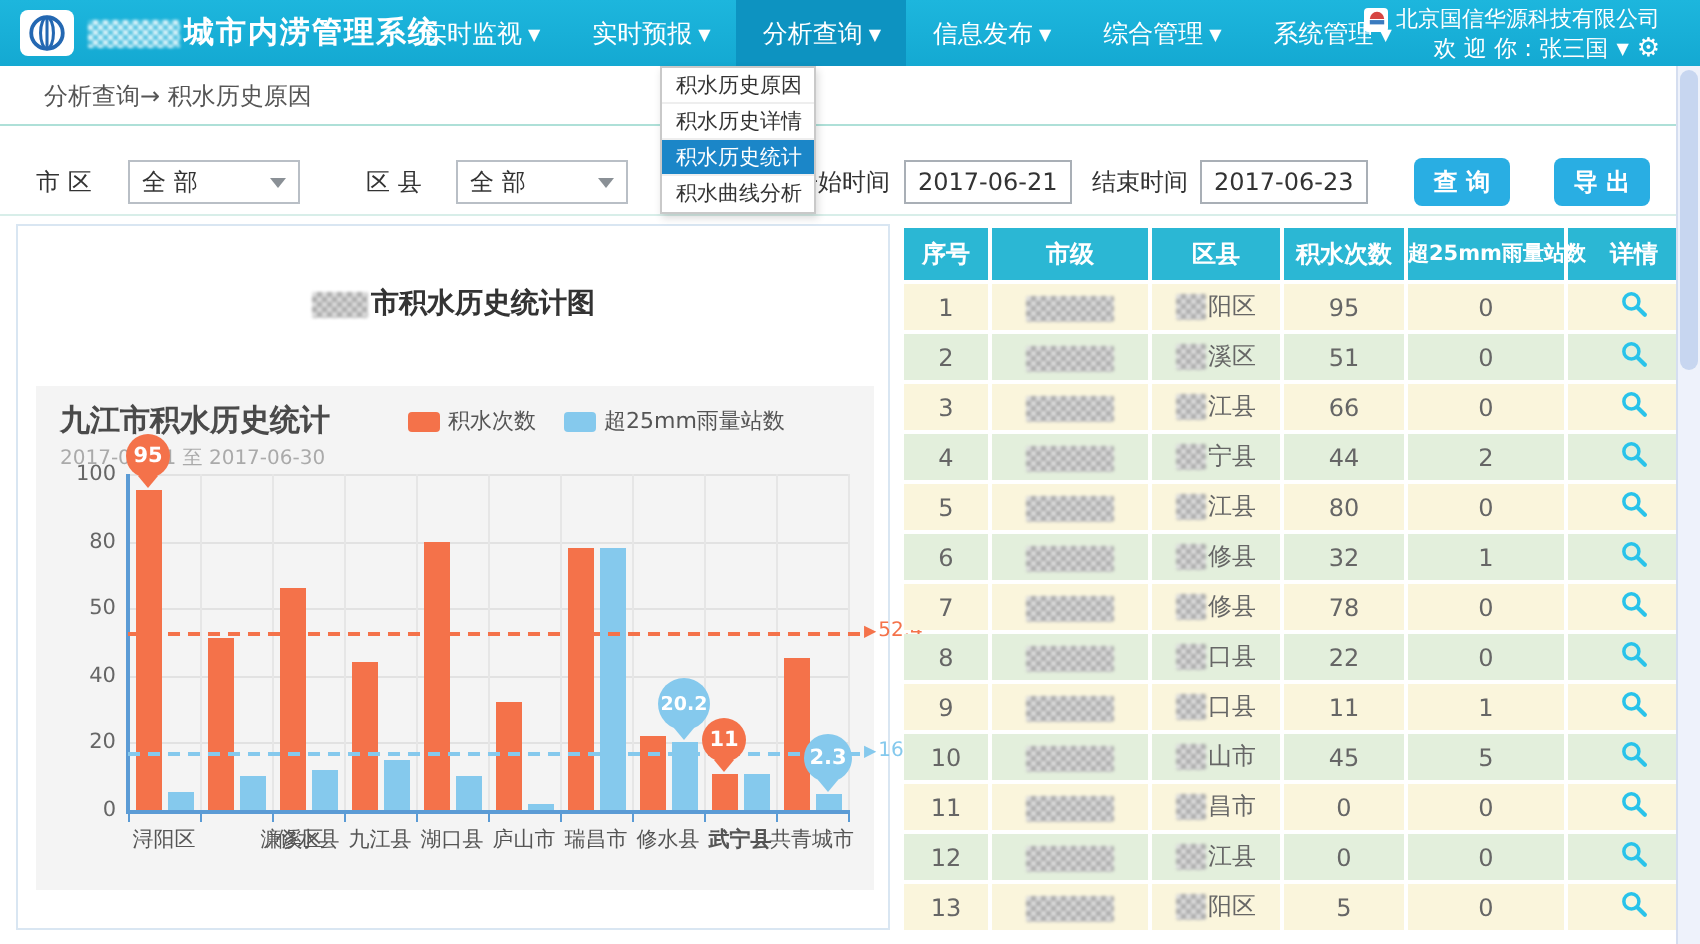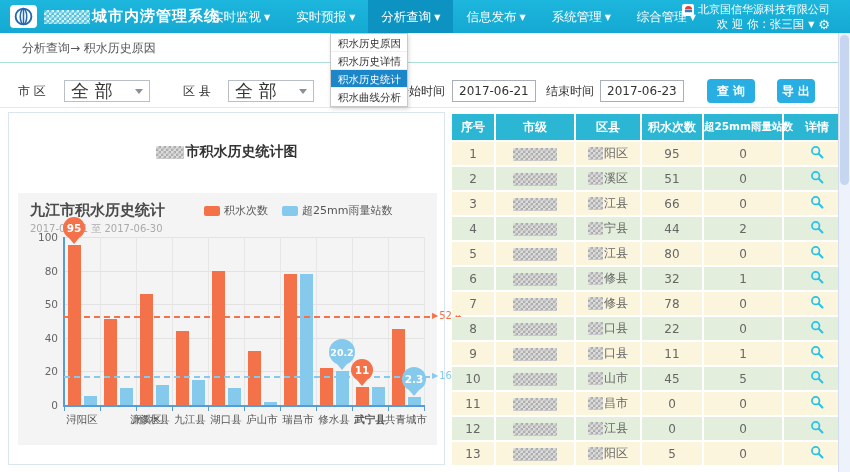--- a/index.html
+++ b/index.html
@@ -25,21 +25,21 @@
   .gear { font-size:13px; line-height:13px; cursor:pointer; }
 
   
   .breadcrumb-row { position:absolute; top:33px; left:0; width:850px; height:30px; background:#fff;
                     border-bottom:1px solid #aee0d8; }
   .breadcrumb { position:absolute; left:22px; top:0; line-height:30px; font-size:12px; color:#555; white-space:nowrap; }
   .filter-row { position:absolute; top:64px; left:0; width:850px; height:44px; background:#fff;
                 border-bottom:1px solid #d8eee9; }
   .f-label { position:absolute; top:16px; font-size:12px; color:#333; line-height:22px; white-space:nowrap; }
   .f-select { position:absolute; top:16px; height:22px; background:#fff; border:1px solid #b9bfc6;
-              font-size:18px; color:#333; display:flex; align-items:center; justify-content:space-between;
+              font-size:12px; color:#333; display:flex; align-items:center; justify-content:space-between;
               padding:0 6px; cursor:pointer; }
   .select-caret { width:0; height:0; border-left:4px solid transparent; border-right:4px solid transparent;
                   border-top:5px solid #8a9096; }
   .f-input { position:absolute; top:16px; height:22px; border:1px solid #a9afb6; font-size:12px;
              color:#333; padding:0 6px; width:84px; font-family:inherit; }
   .f-btn { position:absolute; top:15px; height:24px; border:none; border-radius:4px; background:#29aee3;
            color:#fff; font-size:12px; font-weight:bold; cursor:pointer; font-family:inherit; }
 
   
   .dropdown-menu { position:absolute; left:330px; top:33px; width:78px; background:#fff;
@@ -114,22 +114,22 @@
     </div>
     <div class="app-title">
       <span class="mosaic mosaic-light" style="width:46px"></span>
       <span>城市内涝管理系统</span>
     </div>
     <div class="nav" id="main-nav">
         <div class="nav-item"><span>实时监视</span><span class="nav-caret">▼</span></div>
         <div class="nav-item"><span>实时预报</span><span class="nav-caret">▼</span></div>
         <div class="nav-item active"><span>分析查询</span><span class="nav-caret">▼</span></div>
         <div class="nav-item"><span>信息发布</span><span class="nav-caret">▼</span></div>
+        <div class="nav-item"><span>综合管理</span><span class="nav-caret">▼</span></div>
         <div class="nav-item"><span>系统管理</span><span class="nav-caret">▼</span></div>
-        <div class="nav-item"><span>综合管理</span><span class="nav-caret">▼</span></div>
       </div>
     <div class="header-right">
       <div class="company-line">
         <span class="company-icon">
           <svg width="9" height="9" viewBox="0 0 10 10">
               <path d="M1 5 A4 4 0 0 1 9 5 Z" fill="#d64541"></path>
               <rect x="1" y="5.6" width="8" height="2.4" fill="#3a7bbf"></rect>
             </svg>
         </span>
         <span>北京国信华源科技有限公司</span>
@@ -155,21 +155,21 @@
     <span class="f-label" style="left:183px">区 县</span>
     <div class="f-select" style="left:228px;width:86px">
       <span>全 部</span>
       <span class="select-caret"></span>
     </div>
     <span class="f-label" style="left:397px">开始时间</span>
     <input class="f-input" style="left: 452px;" value="2017-06-21">
     <span class="f-label" style="left:546px">结束时间</span>
     <input class="f-input" style="left: 600px;" value="2017-06-23">
     <button class="f-btn" style="left:707px;width:48px">查 询</button>
-    <button class="f-btn" style="left:777px;width:38px">导 出</button>
+    <button class="f-btn" style="left:777px;width:48px">导 出</button>
   </div>
 
   <div class="dropdown-menu" id="dropdown-menu">
       <div class="menu-item">积水历史原因</div>
       <div class="menu-item">积水历史详情</div>
       <div class="menu-item active">积水历史统计</div>
       <div class="menu-item">积水曲线分析</div>
     </div>
 
   <div class="left-panel">

